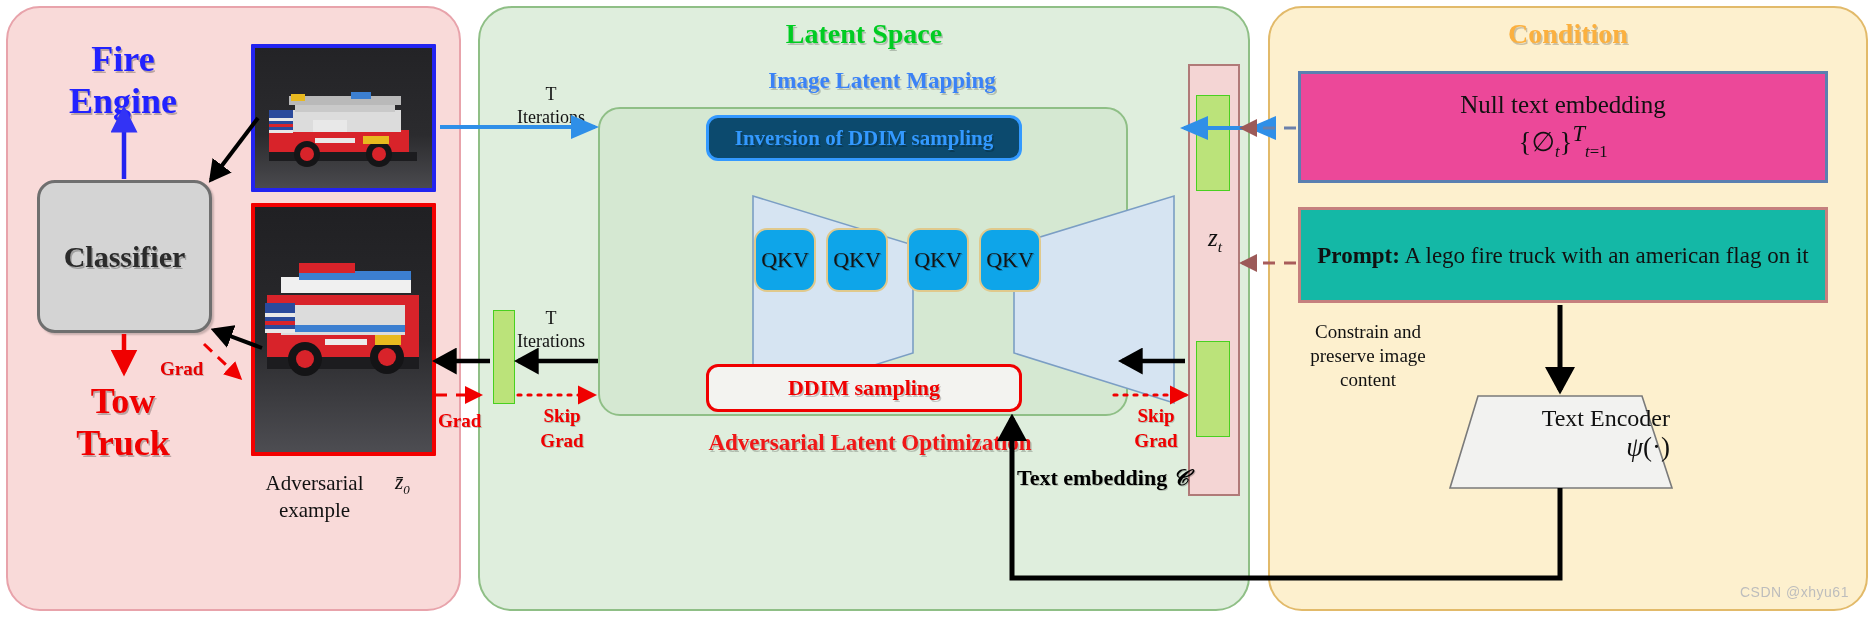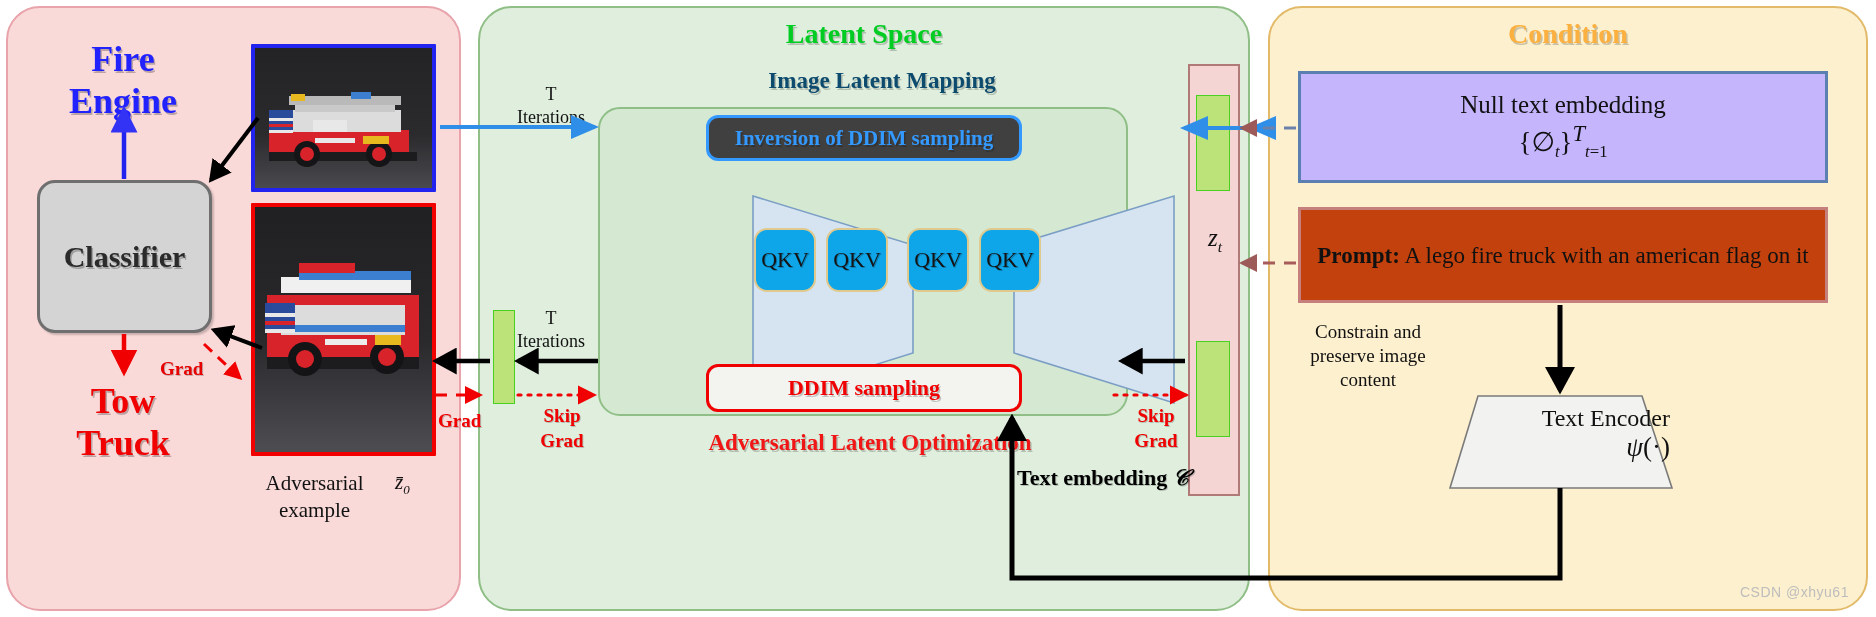--- a/index.html
+++ b/index.html
@@ -56,28 +56,28 @@
   #grad-label-left{left:160px;top:358px;font-size:19px;font-weight:bold;color:#e70000;
     text-shadow:1px 1px 0 rgba(0,0,0,.2);}
 
   .photo{border-radius:1px;overflow:hidden;background:#222;}
   #clean-image{left:251px;top:44px;width:185px;height:148px;border:4px solid #2323f0;}
   #adv-image{left:251px;top:203px;width:185px;height:253px;border:4px solid #f20000;}
 
   
   #latent-space-title{left:478px;top:18px;width:772px;color:#00cc22;font-size:28px;
     text-shadow:1.5px 1.5px 0 rgba(0,0,0,.2);}
-  #ilm-title{left:478px;top:68px;width:772px;color:#0c4a6e;font-size:23px;
+  #ilm-title{left:478px;top:68px;width:772px;color:#3b82f6;font-size:23px;
     text-shadow:1.5px 1.5px 0 rgba(0,0,0,.2);padding-left:36px;}
   #alo-title{left:590px;top:430px;width:560px;color:#f01616;font-size:23px;
     text-shadow:1.5px 1.5px 0 rgba(0,0,0,.2);}
 
   #inversion-box{
     left:706px;top:115px;width:316px;height:46px;
-    background:#404040;border:3px solid #3399ff;border-radius:12px;
+    background:#0c4a6e;border:3px solid #3399ff;border-radius:12px;
     display:flex;align-items:center;justify-content:center;
   }
   #inversion-box span{color:#3399ff;font-weight:bold;font-size:21px;
     text-shadow:1.5px 1.5px 0 rgba(0,0,0,.2);}
   #ddim-box{
     left:706px;top:364px;width:316px;height:48px;
     background:#f3f3f0;border:3px solid #f00000;border-radius:12px;
     display:flex;align-items:center;justify-content:center;
   }
   #ddim-box span{color:#f00000;font-weight:bold;font-size:22px;
@@ -111,28 +111,28 @@
     background:#f4d5d4;border:2px solid #b07a78;}
   #zt-green-top{left:1196px;top:95px;width:34px;height:96px;}
   #zt-green-bot{left:1196px;top:341px;width:34px;height:96px;}
   #zt-label{left:1192px;top:224px;width:46px;text-align:center;font-size:25px;color:#111;}
 
   
   #condition-title{left:1268px;top:18px;width:600px;color:#fbb03f;font-size:28px;
     text-shadow:1.5px 1.5px 0 rgba(0,0,0,.2);}
   #null-text-box{
     left:1298px;top:71px;width:530px;height:112px;
-    background:#c4b5fd;border:3px solid #5a7fb0;
+    background:#ec4899;border:3px solid #5a7fb0;
     display:flex;flex-direction:column;align-items:center;justify-content:center;
   }
   #null-text-box .l1{font-size:25px;color:#111;}
   #null-text-box .l2{font-size:27px;color:#111;margin-top:2px;}
   #prompt-box{
     left:1298px;top:207px;width:530px;height:96px;
-    background:#c2410c;border:3px solid #c5807e;
+    background:#14b8a6;border:3px solid #c5807e;
     display:flex;align-items:center;justify-content:center;text-align:center;
     padding:4px 12px;
   }
   #prompt-box span{font-size:23px;color:#111;line-height:29px;}
   #prompt-box b{font-weight:bold;}
   #constrain-label{left:1288px;top:320px;width:160px;text-align:center;font-size:19px;
     line-height:24px;color:#111;}
   #text-encoder-label{left:1450px;top:405px;width:220px;text-align:right;}
   #text-encoder-label .l1{font-size:24px;color:#111;}
   #text-encoder-label .l2{font-size:27px;color:#111;}

